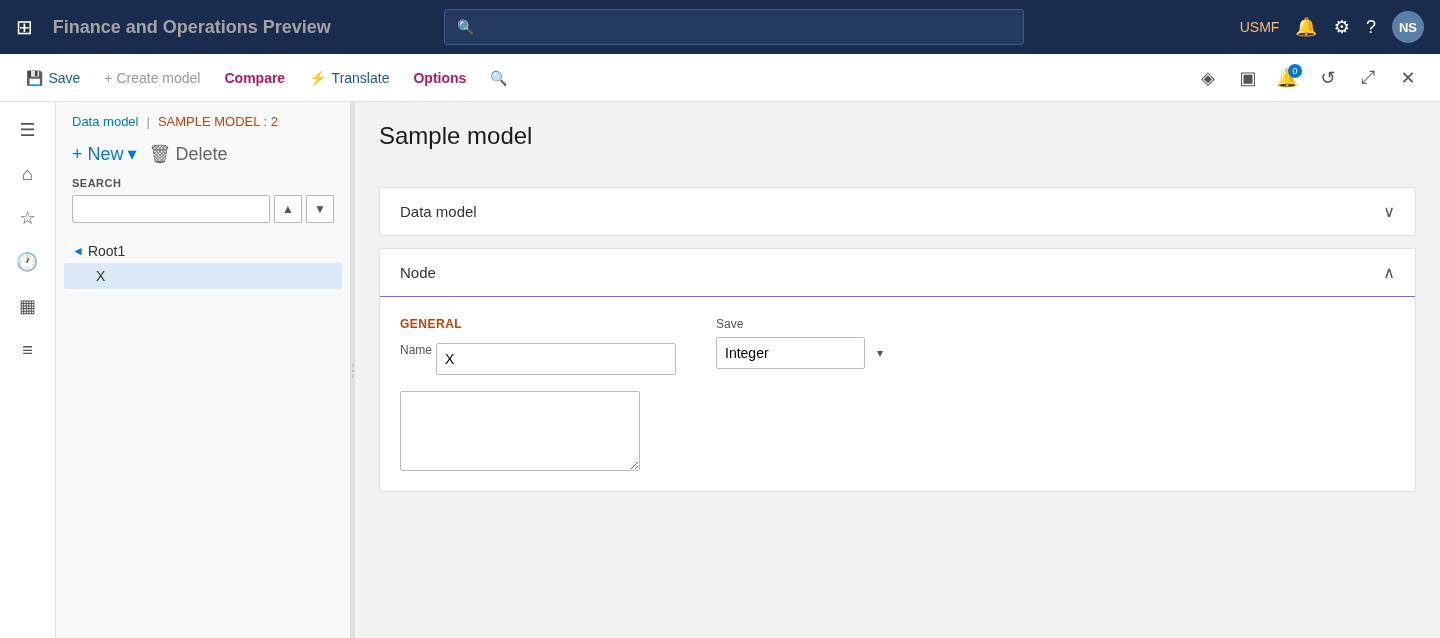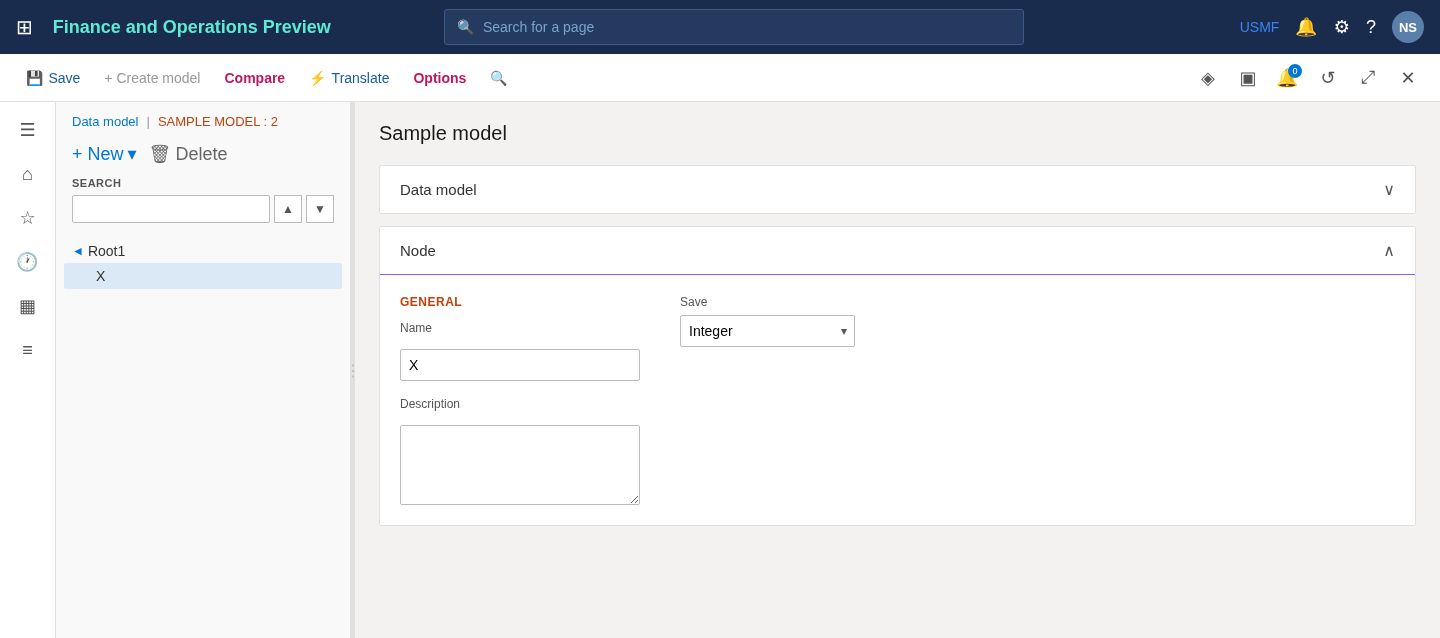--- a/index.html
+++ b/index.html
@@ -8,21 +8,21 @@
     
     .top-nav {
       display: flex;
       align-items: center;
       background: #1a2c4e;
       height: 54px;
       padding: 0 16px;
       gap: 12px;
     }
     .nav-grid-icon { color: #fff; font-size: 20px; cursor: pointer; margin-right: 8px; }
-    .nav-title { color: #5eead4; font-size: 18px; font-weight: 600; white-space: nowrap; }
+    .nav-title { color: #a3a3a3; font-size: 18px; font-weight: 600; white-space: nowrap; }
     .search-bar {
       display: flex;
       align-items: center;
       background: #243a5e;
       border: 1px solid #3a5a8a;
       border-radius: 3px;
       height: 36px;
       width: 580px;
       padding: 0 12px;
       gap: 8px;
@@ -40,21 +40,21 @@
     }
     .search-bar input::placeholder { color: #7aa3cc; }
     .search-icon-nav { color: #7aa3cc; font-size: 14px; }
     .nav-right {
       display: flex;
       align-items: center;
       gap: 16px;
       color: #fff;
       margin-left: auto;
     }
-    .nav-right-text { font-size: 14px; color: #3b82f6; }
+    .nav-right-text { font-size: 14px; color: #fdba74; }
     .nav-icon-btn { font-size: 18px; color: #fff; cursor: pointer; }
     .avatar {
       width: 32px; height: 32px; border-radius: 50%;
       background: #5a7fa8; color: #fff;
       display: flex; align-items: center; justify-content: center;
       font-size: 13px; font-weight: 600;
     }
 
     
     .toolbar {
@@ -220,24 +220,24 @@
     }
 
     
     .content-area {
       flex: 1;
       background: #f3f2f1;
       overflow-y: auto;
       padding: 20px 24px;
     }
     .page-title {
-      font-size: 20px;
+      font-size: 24px;
       font-weight: 400;
       color: #1a1a1a;
-      margin-bottom: 20px;
+      margin-bottom: 37px;
     }
 
     
     .section-card {
       background: #fff;
       border: 1px solid #e0e0e0;
       border-radius: 2px;
       margin-bottom: 12px;
     }
     .section-header {
@@ -248,21 +248,21 @@
       cursor: pointer;
       border-bottom: 1px solid #8b5cf6;
     }
     .section-header.no-border { border-bottom: none; }
     .section-title { font-size: 15px; font-weight: 400; color: #333; }
     .section-chevron { color: #555; font-size: 16px; }
 
     .section-body { padding: 20px; }
 
     .form-row { display: flex; gap: 40px; margin-bottom: 16px; }
-    .form-group { display: flex; flex-direction: column; gap: 14px; min-width: 200px; }
+    .form-group { display: flex; flex-direction: row; gap: 4px; min-width: 200px; }
     .form-label { font-size: 12px; color: #555; }
     .form-input {
       width: 240px;
       height: 32px;
       border: 1px solid #bbb;
       border-radius: 2px;
       padding: 0 8px;
       font-size: 14px;
       background: #fff;
     }
@@ -274,21 +274,21 @@
       padding: 6px 8px;
       font-size: 14px;
       background: #fff;
       resize: vertical;
     }
     .form-select-wrap {
       position: relative;
       width: 175px;
     }
     .form-select {
-      width: 175px;
+      width: 149px;
       height: 32px;
       border: 1px solid #bbb;
       border-radius: 2px;
       padding: 0 30px 0 8px;
       font-size: 14px;
       background: #fff;
       appearance: none;
       cursor: pointer;
     }
     .select-chevron {
@@ -302,21 +302,20 @@
     .type-label { font-size: 12px; color: #555; margin-bottom: 6px; }
   </style>
 </head>
 <body>
 
 <div class="top-nav">
   <span class="nav-grid-icon">⊞</span>
   <span class="nav-title">Finance and Operations Preview</span>
   <div class="search-bar">
     <span class="search-icon-nav">🔍</span>
-    <input type="text" placeholder="Search for a page" style="">
   </div>
   <div class="nav-right">
     <span class="nav-right-text">USMF</span>
     <span class="nav-icon-btn">🔔</span>
     <span class="nav-icon-btn">⚙</span>
     <span class="nav-icon-btn">?</span>
     <div class="avatar">NS</div>
   </div>
 </div>
 
@@ -455,19 +454,18 @@
                 <option>Enumeration</option>
                 <option>Container</option>
               </select>
               <span class="select-chevron">▾</span>
             </div>
           </div>
         </div>
 
 
         <div class="form-group">
-          <label class="form-label">Description</label>
           <textarea class="form-textarea" style=""></textarea>
         </div>
       </div>
     </div>
   </div>
 </div>
 
 </body></html>

